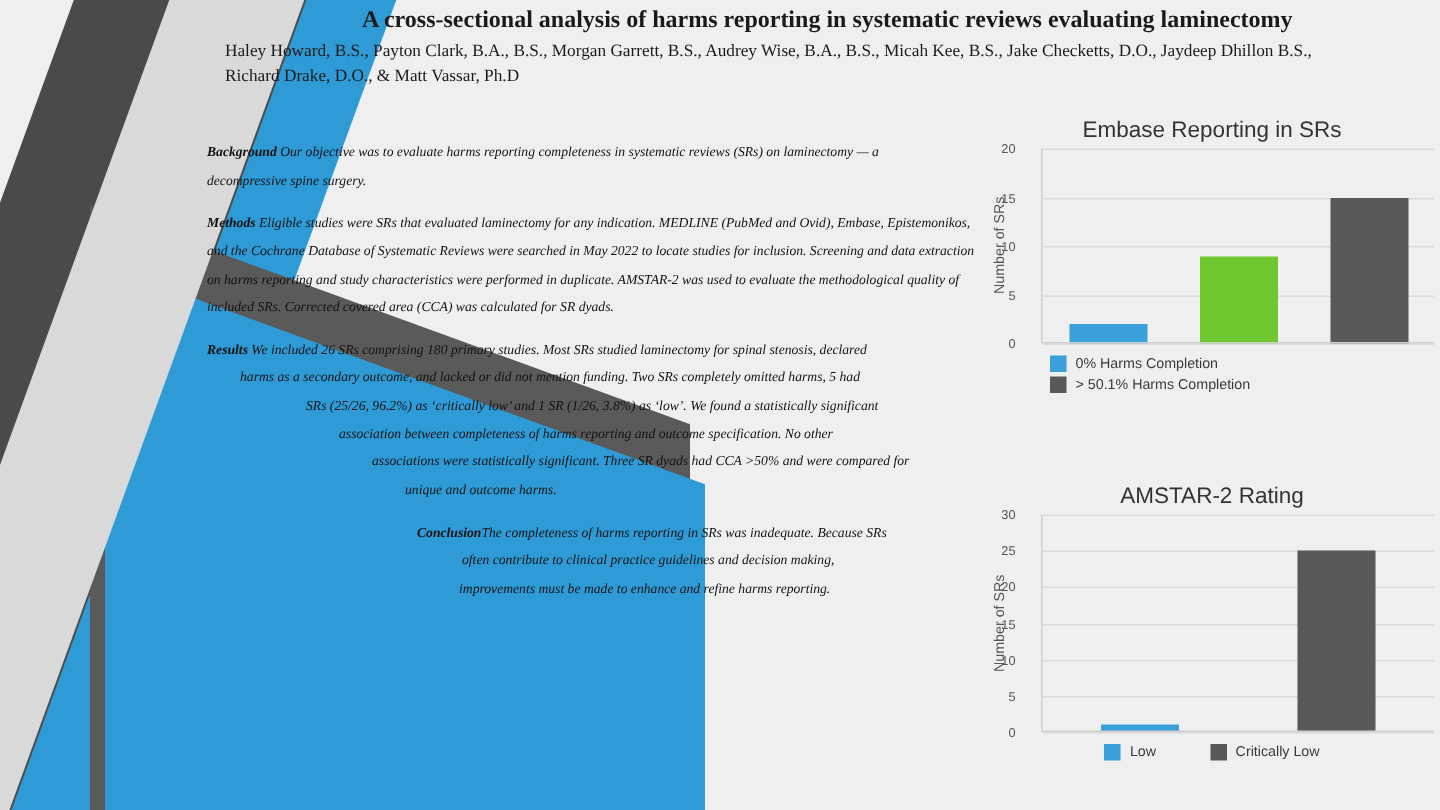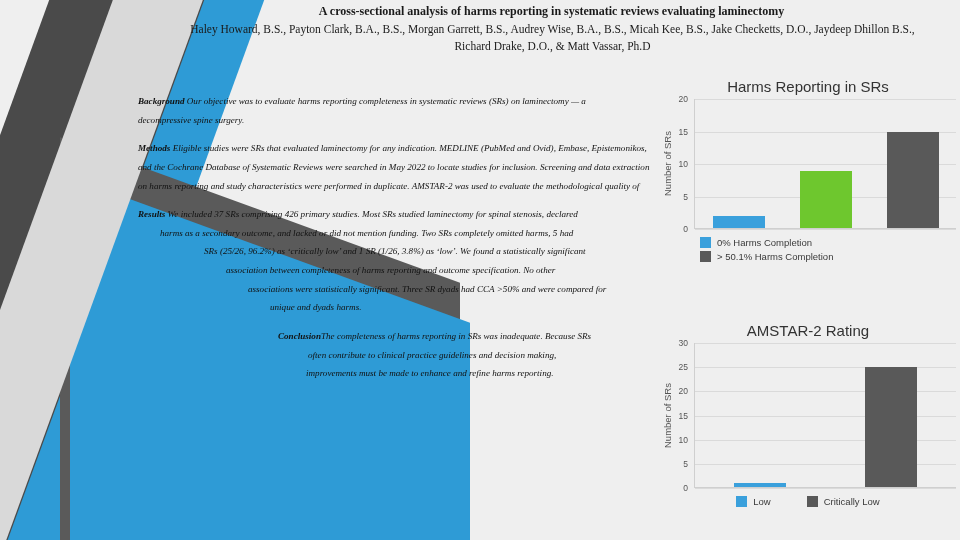--- a/index.html
+++ b/index.html
@@ -27,26 +27,26 @@
     left:70px;top:250px;width:400px;height:420px;background:#2e9bd6;
     transform:skewY(20deg);
   }
   .rb5{
     left:0px;top:0px;width:90px;height:620px;background:#d9d9d9;
     transform:skewX(-20deg);
   }
   
   .header{position:absolute;left:150px;top:4px;width:805px;text-align:right;}
   .title{
-    font-size:12px;font-weight:bold;color:#1a1a1a;line-height:1.25;
+    font-size:16px;font-weight:bold;color:#1a1a1a;line-height:1.25;
     text-align:center;padding-right:2px;
   }
   .authors{
     font-size:11.5px;color:#1a1a1a;line-height:1.45;margin-top:2px;
-    text-align:center;
+    text-align:left;
   }
   
   .body-col{
     position:absolute;left:138px;top:92px;width:540px;
     font-size:9.1px;color:#111;line-height:2.05;
   }
   .sec{margin-bottom:10px;font-style:italic;}
   .lbl{font-weight:bold;}
   .p-bg{width:520px;}
   .p-meth{width:538px;}
@@ -74,21 +74,21 @@
   .plot-wrap{position:relative;display:flex;}
   .ylabel{
     writing-mode:vertical-rl;transform:rotate(180deg);
     font-family:"Liberation Sans",sans-serif;font-size:9.5px;color:#555;
     display:flex;align-items:center;justify-content:center;width:14px;
   }
   .ticks{
     width:20px;position:relative;font-family:"Liberation Sans",sans-serif;
     font-size:8.5px;color:#555;
   }
-  .ticks span{position:absolute;right:6px;transform:translateY(-50%);text-align:center;}
+  .ticks span{position:absolute;right:17px;transform:translateY(-50%);text-align:center;}
   .plot{
     position:relative;flex:1;border-left:1px solid #cfcfcf;
     background:transparent;
   }
   .grid{position:absolute;left:0;right:0;height:1px;background:#dadada;}
   .axis-bottom{position:absolute;left:0;right:0;bottom:0;height:1px;background:#cfcfcf;}
   .bars{position:absolute;left:0;right:0;bottom:0;top:0;display:flex;align-items:flex-end;}
   .barcell{flex:1;display:flex;justify-content:center;align-items:flex-end;height:100%;}
   .bar{width:52px;}
   .legend{
@@ -124,41 +124,42 @@
     <span class="lbl">Background</span>
     <span>Our objective was to evaluate harms reporting completeness in systematic reviews (SRs) on laminectomy  —  a</span>
     <span class="ind1">decompressive spine surgery.</span>
   </div>
 
   <div class="sec p-meth">
     <span class="lbl">Methods</span>
     <span>Eligible studies were SRs that evaluated laminectomy for any indication. MEDLINE (PubMed and Ovid), Embase, Epistemonikos,</span>
     <span class="ind1">and the Cochrane Database of Systematic Reviews were searched in May 2022 to locate studies for inclusion. Screening and data extraction</span>
     <span class="ind1">on harms reporting and study characteristics were performed in duplicate. AMSTAR-2 was used to evaluate the methodological quality of</span>
+    <span class="ind1">included SRs. Corrected covered area (CCA) was calculated for SR dyads.</span>
   </div>
 
   <div class="sec p-res">
     <span class="lbl">Results</span>
-    <span>We included 37 SRs comprising 426 primary studies. Most SRs studied laminectomy for spinal stenosis, declared</span>
+    <span>We included 26 SRs comprising 180 primary studies. Most SRs studied laminectomy for spinal stenosis, declared</span>
     <span class="ind1 i2">harms as a secondary outcome, and lacked or did not mention funding. Two SRs completely omitted harms, 5 had</span>
     <span class="ind1 i4">SRs (25/26, 96.2%) as ‘critically low’ and 1 SR (1/26, 3.8%) as ‘low’. We found a statistically significant</span>
     <span class="ind1 i5">association between completeness of harms reporting and outcome specification. No other</span>
     <span class="ind1 i6">associations were statistically significant. Three SR dyads had CCA &gt;50% and were compared for</span>
-    <span class="ind1 i7">unique and dyads harms.</span>
+    <span class="ind1 i7">unique and outcome harms.</span>
   </div>
 
   <div class="sec p-con">
     <span class="ind1 c1"><span class="lbl">Conclusion</span><span>The completeness of harms reporting in SRs was inadequate. Because SRs</span></span>
     <span class="ind1 c2">often contribute to clinical practice guidelines and decision making,</span>
     <span class="ind1 c3">improvements must be made to enhance and refine harms reporting.</span>
   </div>
 </div>
 
 <div class="chart-box" id="chart1">
-  <div class="chart-title">Harms Reporting in SRs</div>
+  <div class="chart-title">Embase Reporting in SRs</div>
   <div class="plot-wrap" style="height:130px;">
     <div class="ylabel">Number of SRs</div>
     <div class="ticks" id="c1ticks">
         <span style="top: 130px;">0</span>
         <span style="top: 97.5px;">5</span>
         <span style="top: 65px;">10</span>
         <span style="top: 32.5px;">15</span>
         <span style="top: 0px;">20</span>
       </div>
     <div class="plot" id="c1plot">

